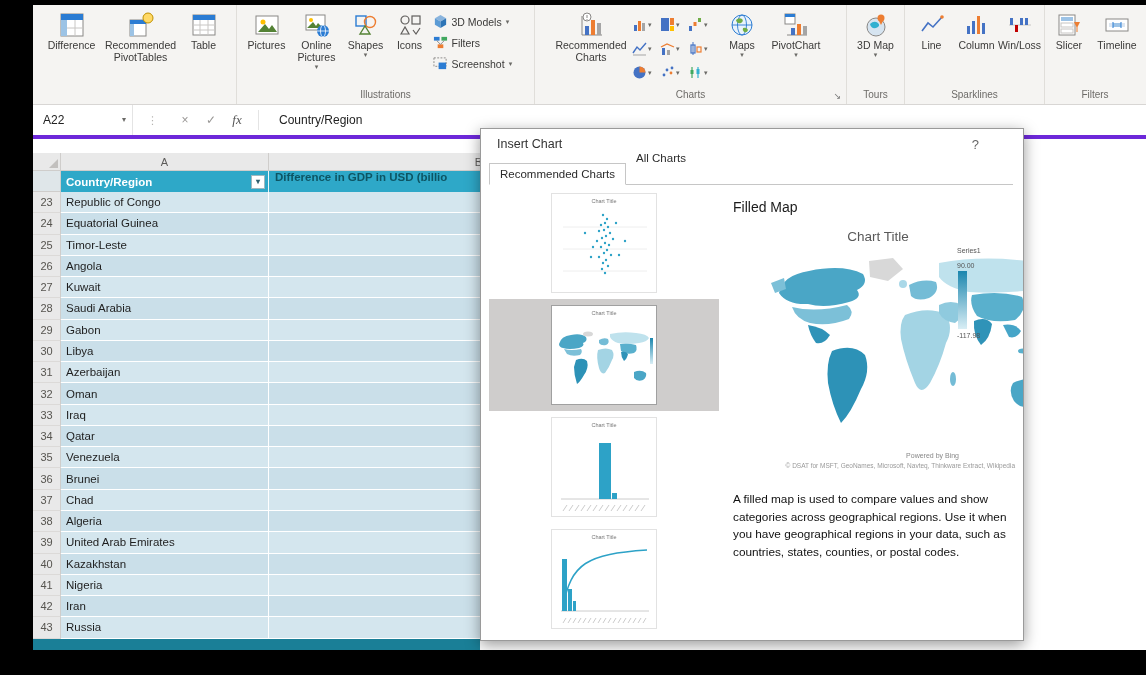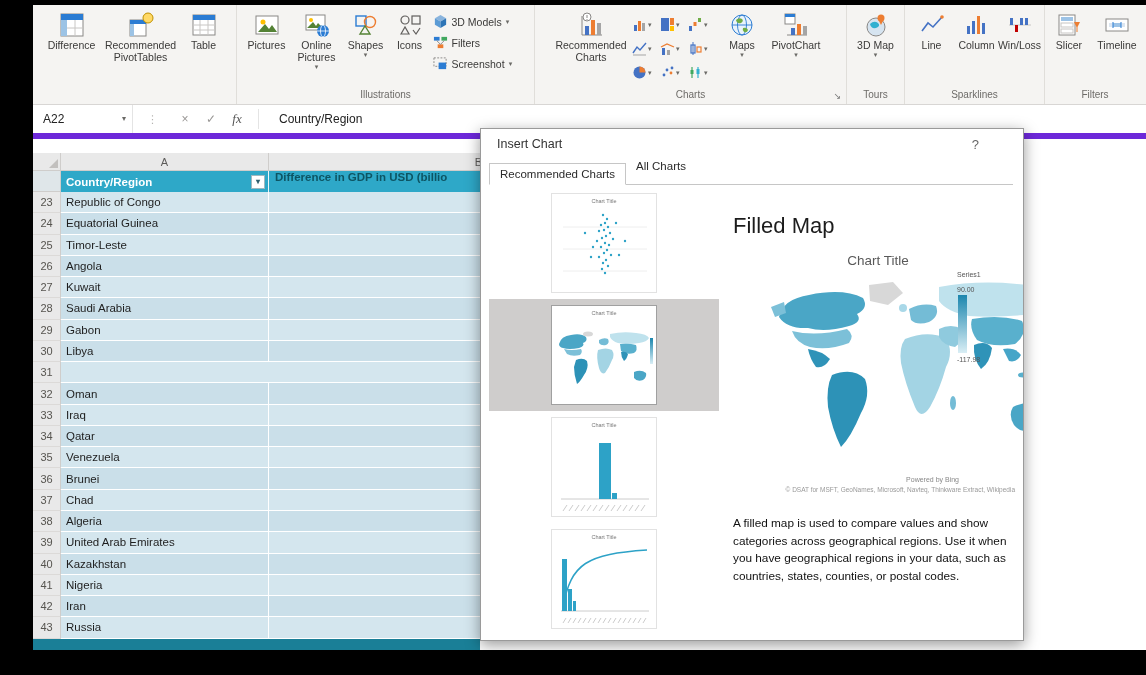--- a/index.html
+++ b/index.html
@@ -18,21 +18,21 @@
   .rstack { display:flex; flex-direction:column; justify-content:flex-start; padding-top:4px; }
   .rsmall { display:flex; align-items:center; gap:4px; font-size:10.5px; color:#3b3a39; height:21px; padding:0 3px; }
   .rsmall svg { width:15px; height:15px; }
   .cv { font-size:7px; color:#6b6a67; line-height:1; }
   .chartgrid { display:grid; grid-template-columns:repeat(3,27px); grid-auto-rows:23px; gap:1px; margin:6px 4px 0 4px; }
   .cgbtn { display:flex; align-items:center; gap:1px; }
   .cgbtn svg { width:15px; height:15px; }
   .launcher { position:absolute; right:3px; top:1px; font-size:9px; color:#777; }
 
   
-  .fbar { position:absolute; top:100px; left:0; right:0; height:34px; background:#fff; border-bottom:6px solid #6d28d9; display:flex; align-items:center; }
+  .fbar { position:absolute; top:100px; left:0; right:0; height:34px; background:#fff; border-bottom:4px solid #6d28d9; display:flex; align-items:center; }
   .namebox { width:100px; height:100%; display:flex; align-items:center; padding:0 6px 0 10px; font-size:12px; color:#222; border-right:1px solid #e4e4e4; }
   .namebox .cv { margin-left:auto; font-size:8px; }
   .fdots { color:#b5b3b0; font-size:11px; padding:0 14px; }
   .fbtn { width:26px; text-align:center; font-size:12px; color:#9a9896; }
   .fbtn.fx { font-style:italic; font-family:"Liberation Serif", serif; color:#555; font-size:13px; }
   .fsep { width:1px; height:20px; background:#e4e4e4; margin:0 8px; }
   .fcontent { flex:1; font-size:12px; color:#222; padding-left:12px; }
 
   
   .sheet { position:absolute; top:134px; left:0; right:0; bottom:0; background:#fff; }
@@ -54,32 +54,32 @@
   .ca { width:208px; background:#d4e6ee; border-right:1px solid #fff; border-bottom:1px solid #fff; font-size:11.5px; color:#1e1e1e; display:flex; align-items:center; padding-left:5px; white-space:nowrap; overflow:hidden; }
   .cb { width:420px; background:#d4e6ee; border-bottom:1px solid #fff; }
   .row:nth-of-type(even) .ca, .row:nth-of-type(even) .cb { background:#cadfe9; }
   .partialrow { position:absolute; top:500px; left:0; width:447px; height:11px; background:#1a7f97; }
 
   
   .dialog { position:absolute; left:480px; top:128px; width:544px; height:513px; background:#fff; border:1px solid #9a9a9a; box-shadow:0 4px 14px rgba(0,0,0,.4); z-index:10; }
   .dtitle { height:30px; display:flex; align-items:center; padding:0 16px; font-size:12.5px; color:#333; }
   .dhelp { margin-left:auto; margin-right:28px; color:#666; font-size:13px; }
   .dtabs { display:flex; align-items:flex-end; margin:2px 10px 0 8px; border-bottom:1px solid #c6c6c6; height:24px; }
-  .dtab { padding:4px 10px 4px 10px; font-size:11.5px; color:#2b2b2b; margin-bottom:8px; }
+  .dtab { padding:4px 10px 4px 10px; font-size:11.5px; color:#2b2b2b; margin-bottom:16px; }
   .dtab.active { border:1px solid #c6c6c6; border-bottom:1px solid #fff; background:#fff; margin-bottom:-1px; }
   .dbody { position:absolute; top:58px; left:8px; right:0; bottom:0; display:flex; overflow:hidden; }
   .dthumbs { width:230px; flex:0 0 auto; }
   .thumbrow { padding:6px 0; display:flex; justify-content:center; }
   .thumbrow.selected { background:#cfcdcc; }
   .thumb { width:106px; height:100px; background:#fff; border:1px solid #e2e2e2; position:relative; }
   .thumbrow.selected .thumb { border:1px solid #a0a0a0; }
   .tt { font-size:5.5px; color:#777; text-align:center; padding-top:4px; }
   .thumb svg { position:absolute; left:3px; right:3px; top:13px; width:100px; height:84px; }
   .dpreview { flex:1; position:relative; padding-left:14px; }
-  .fm-title { font-size:22px; color:#1c1c1c; margin-top:26px; }
+  .fm-title { font-size:14px; color:#1c1c1c; margin-top:12px; }
   .bigchart { position:relative; margin-top:8px; height:252px; }
   .ctitle { text-align:center; color:#595959; font-size:13.5px; padding-top:6px; }
   .mapwrap { position:absolute; left:36px; top:30px; width:310px; height:196px; }
   .legend { position:absolute; right:14px; top:24px; width:52px; font-size:7px; color:#555; }
   .legend .ls { margin-bottom:8px; }
   .legend .lmax { margin-bottom:2px; }
   .lbar { width:9px; height:58px; background:linear-gradient(#1b86ae,#d9eef5); margin:2px 0 3px 1px; }
   .attr1 { position:absolute; right:64px; bottom:16px; font-size:7px; color:#888; }
   .attr2 { position:absolute; right:8px; bottom:6px; font-size:6.5px; color:#999; }
   .desc { margin-top:16px; padding-right:14px; font-size:11.8px; line-height:1.5; color:#111; max-width:432px; }
@@ -505,20 +505,21 @@
           </div>
 
           <div class="row">
             <div class="rn">30</div>
             <div class="ca">Libya</div>
             <div class="cb"></div>
           </div>
 
           <div class="row">
             <div class="rn">31</div>
+            <div class="ca">Azerbaijan</div>
             <div class="cb"></div>
           </div>
 
           <div class="row">
             <div class="rn">32</div>
             <div class="ca">Oman</div>
             <div class="cb"></div>
           </div>
 
           <div class="row">

